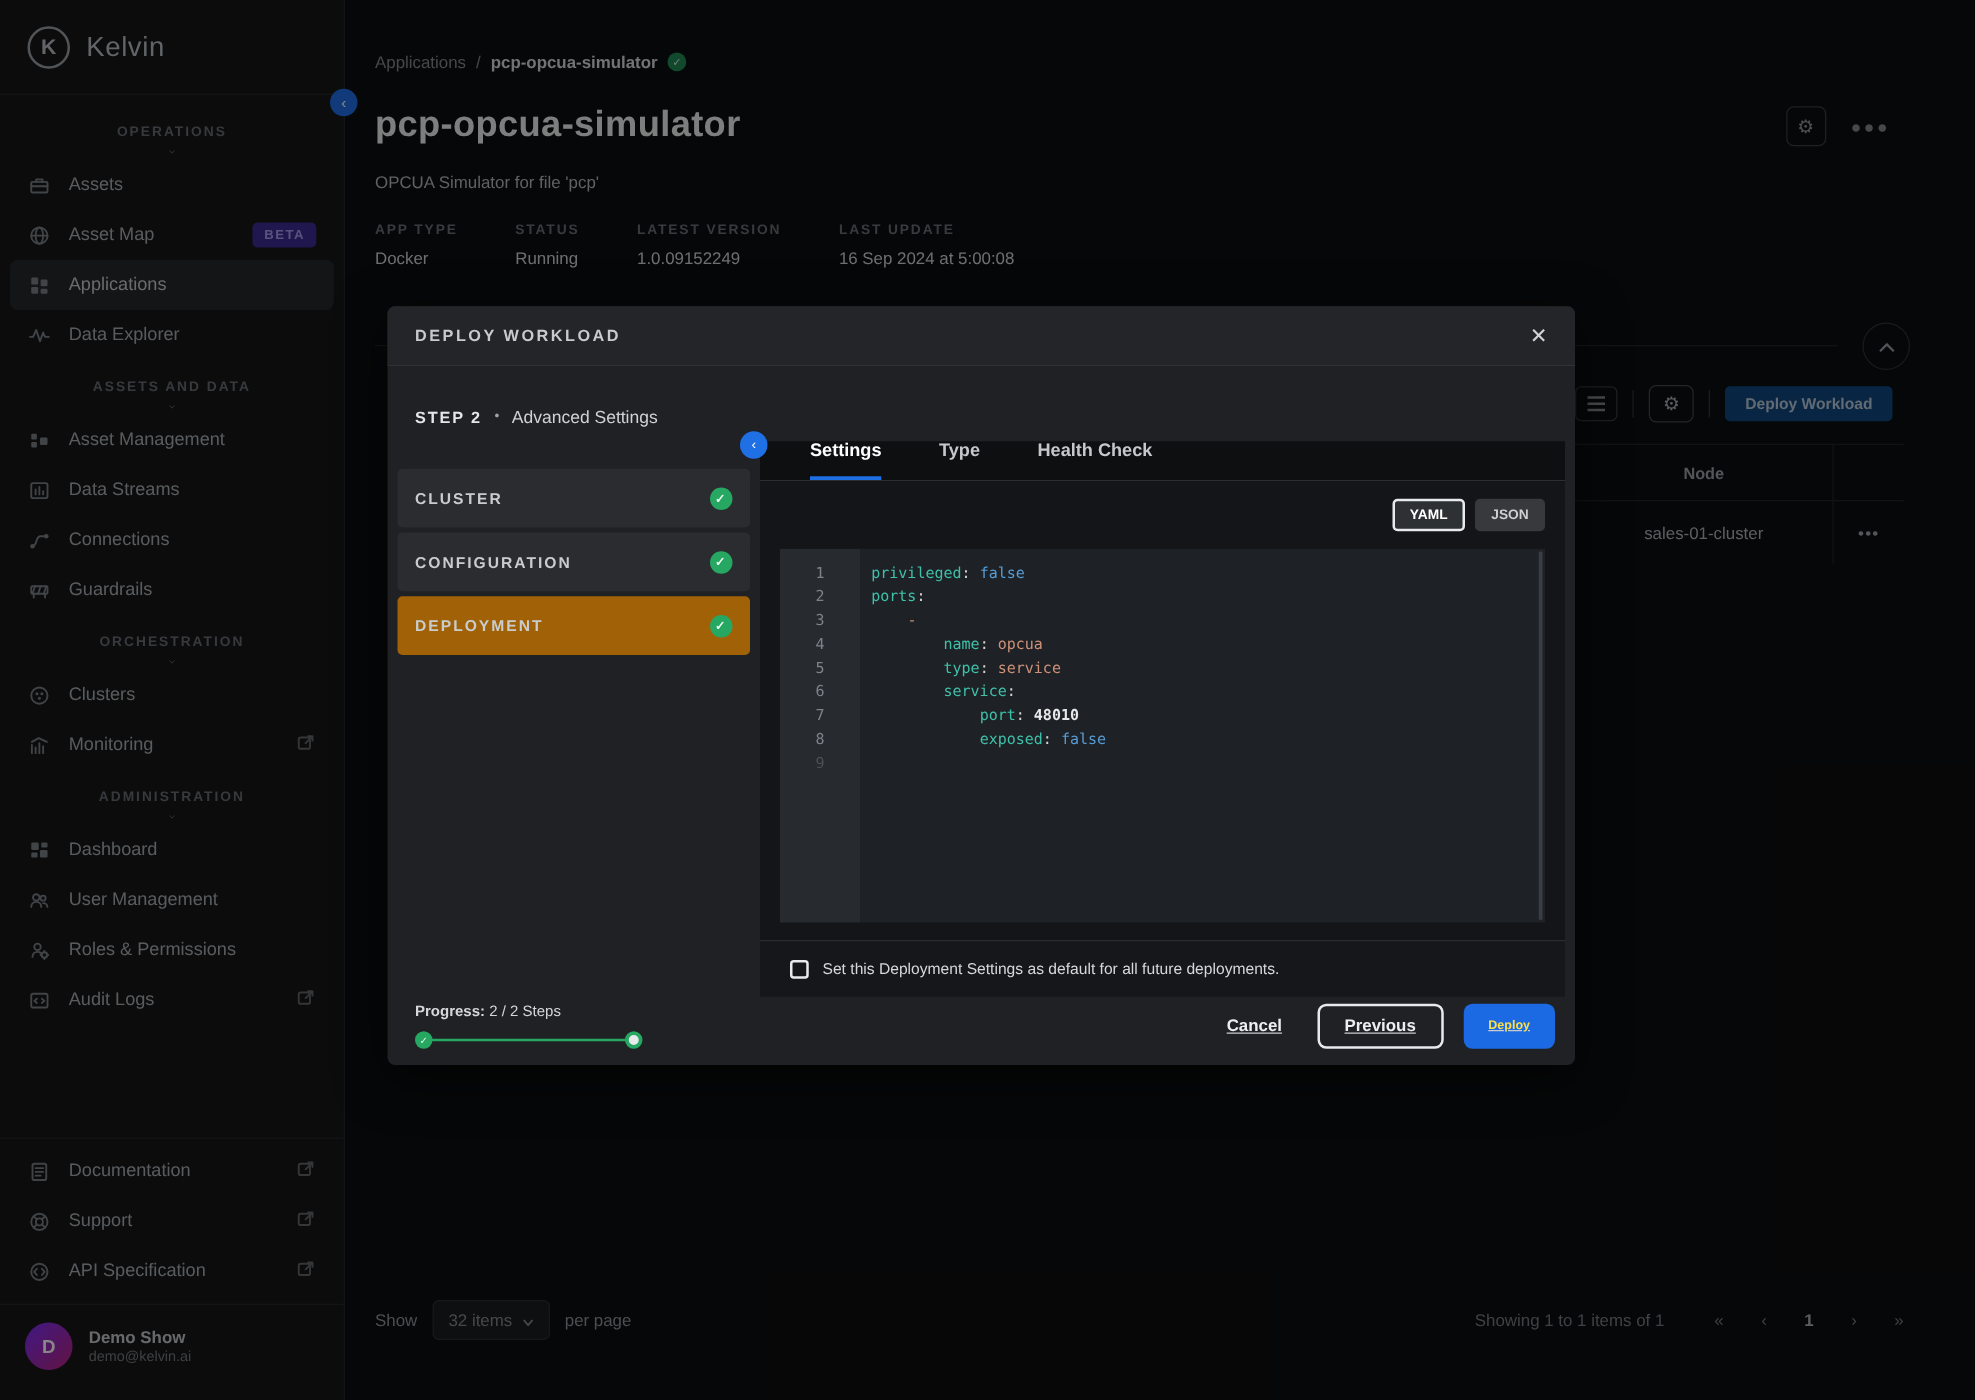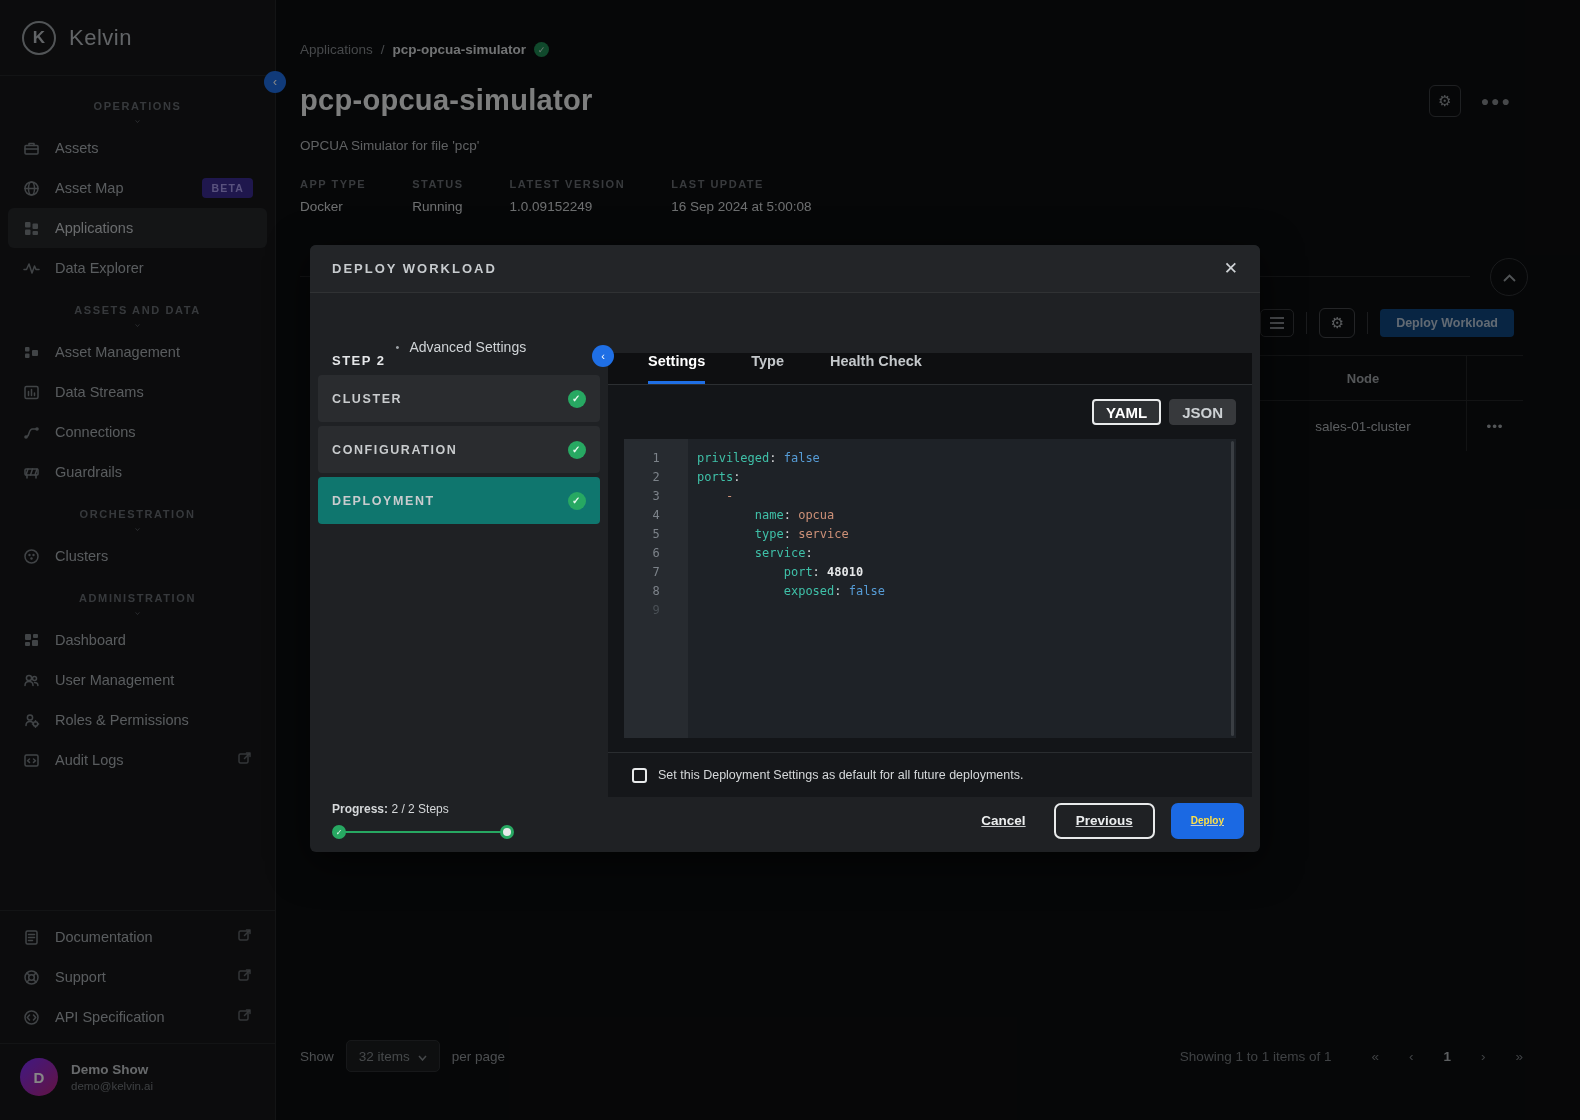--- a/index.html
+++ b/index.html
@@ -103,46 +103,46 @@
   
   .overlay { position:absolute; inset:0; background:rgba(0,0,0,.47); z-index:5; }
   .modal { position:absolute; left:310px; top:245px; width:950px; height:607px;
     background:#1f2124; border-radius:6px; z-index:10; box-shadow:0 10px 40px rgba(0,0,0,.6); }
   .modal-head { height:48px; background:#232528; border-bottom:1px solid #303234;
     border-radius:6px 6px 0 0; display:flex; align-items:center; padding:0 22px; }
   .modal-title { font-size:13px; font-weight:bold; letter-spacing:2px; color:#c7cbce; }
   .modal-close { margin-left:auto; background:none; border:none; color:#cfd3d6;
     font-size:17px; cursor:pointer; }
   .step-row { display:flex; align-items:center; gap:10px; padding:32px 22px 18px 22px; }
-  .step-label { font-size:13px; font-weight:bold; letter-spacing:1.5px; color:#e4e6e8;margin-top:28px; }
+  .step-label { font-size:13px; font-weight:bold; letter-spacing:1.5px; color:#e4e6e8; }
   .step-dot { color:#9ea3a7; font-size:11px; }
   .step-name { font-size:14px; color:#cfd3d6; }
   .steps-col { position:absolute; left:8px; top:130px; width:282px; display:flex;
     flex-direction:column; gap:4px; }
   .step-item { height:47px; background:#2a2c2f; border-radius:4px; display:flex;
     align-items:center; padding:0 14px 0 14px; font-size:12.5px; font-weight:bold;
     letter-spacing:1.6px; color:#c9ccce; cursor:pointer; }
-  .step-item.active { background:#0f766e; }
+  .step-item.active { background:#a16207; }
   .step-check { margin-left:auto; width:18px; height:18px; border-radius:50%;
     background:#27a862; color:#eafaf1; font-size:10px; display:flex; align-items:center;
     justify-content:center; }
   .back-circle { position:absolute; left:282px; top:100px; width:22px; height:22px;
     border-radius:50%; background:#1f6fe5; border:none; color:#fff; font-size:11px;
     display:flex; align-items:center; justify-content:center; z-index:12; cursor:pointer; }
   .right-panel { position:absolute; left:298px; top:108px; right:8px; height:444px;
     background:#0e0f11; display:flex; flex-direction:column; }
   .tabs-bar { height:32px; display:flex; align-items:flex-end; gap:46px; padding:0 40px;
     border-bottom:1px solid #2c2f32; }
   .tab { padding-bottom:12px; font-size:14.5px; font-weight:bold; color:#c4c8cb;
     border-bottom:3px solid transparent; cursor:pointer; }
   .tab.active { color:#fff; border-bottom-color:#1f6fe5; }
   .panel-content { flex:1; background:#131518; padding:14px 16px 0 16px;
     display:flex; flex-direction:column; }
   .fmt-row { display:flex; justify-content:flex-end; gap:8px; margin-bottom:14px; }
-  .fmt-btn { height:26px; padding:0 12px; border-radius:4px; font-size:15px; font-weight:bold;
+  .fmt-btn { height:26px; padding:0 12px; border-radius:4px; font-size:11px; font-weight:bold;
     cursor:pointer; background:#37393c; border:1px solid #37393c; color:#cdd1d4; }
   .fmt-btn.selected { background:#2e3134; border:2px solid #e8eaeb; color:#fff; }
   .editor { position:relative; flex:1; margin-bottom:14px; background:#1e2227;
     display:flex; font-family:"DejaVu Sans Mono", monospace; font-size:12px;
     line-height:19px; overflow:hidden; }
   .gutter { width:64px; background:#272b30; padding-top:10px; text-align:center;
     color:#7d838a; user-select:none; }
   .gutter .ln:last-child { color:#4a5056; }
   .code-area { padding:10px 0 0 9px; white-space:pre; }
   .editor::after { content:""; position:absolute; right:2px; top:2px; bottom:2px;
@@ -296,20 +296,34 @@
             <svg width="17" height="17" viewBox="0 0 17 17">
               <circle cx="8.5" cy="8.5" r="6.5"></circle>
               <circle class="f" cx="6.5" cy="7" r="1.2"></circle>
               <circle class="f" cx="10.5" cy="7" r="1.2"></circle>
               <circle class="f" cx="8.5" cy="10.5" r="1.2"></circle>
             </svg>
           </span>
       <span>Clusters</span>
 
     </div>
+    <div class="side-item">
+      <span class="ic">
+            <svg width="17" height="17" viewBox="0 0 17 17">
+              <path d="M2.5 14.5V8M5.5 14.5V10M8.5 14.5V6.5M11.5 14.5V9"></path>
+              <path d="M2.5 5.5L8 2.5l6.5 3"></path>
+            </svg>
+          </span>
+      <span>Monitoring</span>
+
+      <span class="ext"><svg width="17" height="17" viewBox="0 0 17 17">
+              <rect x="3" y="4" width="9" height="9" rx="1.5"></rect>
+              <path d="M8.5 8.5L14 3M10.5 3H14v3.5"></path>
+            </svg></span>
+    </div>
   <div class="section-label">
     <span>ADMINISTRATION</span>
     <svg width="11" height="11" viewBox="0 0 12 12">
             <polyline points="2,4 6,8.5 10,4" fill="none" stroke="#686d72" stroke-width="1.6"></polyline>
           </svg>
   </div>
     <div class="side-item">
       <span class="ic">
             <svg width="17" height="17" viewBox="0 0 17 17">
               <rect class="f" x="2" y="2" width="6" height="6" rx="1"></rect>

